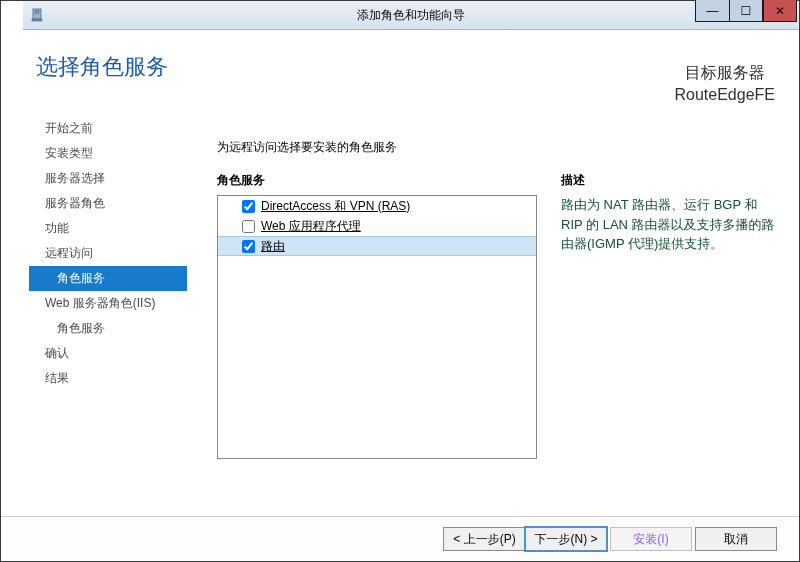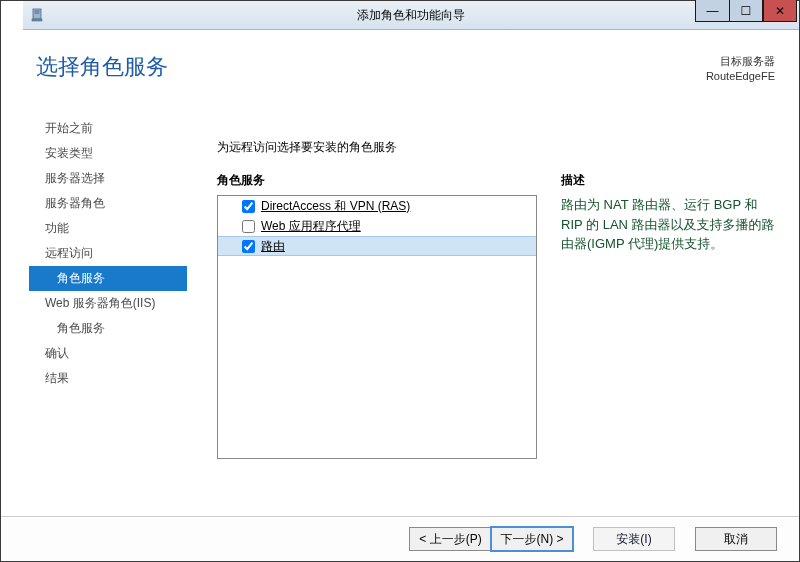--- a/index.html
+++ b/index.html
@@ -81,23 +81,23 @@
     left: 28px;
     top: 22px;
     font-size: 22px;
     color: #1e5ca8;
     font-weight: 400;
     margin-left: 7px;
   }
   .target-info {
     position: absolute;
     right: 24px;
-    top: 24px;
-    text-align: right;
-    font-size: 11px;
+    top: 32px;
+    text-align: center;
+    font-size: 16px;
     color: #323232;
     line-height: 1.4;
   }
 
   
   .sidebar {
     position: absolute;
     left: 28px;
     top: 86px;
     width: 158px;
@@ -174,21 +174,21 @@
   }
 
   
   .footer {
     height: 44px;
     border-top: 1px solid #ccc;
     display: flex;
     align-items: center;
     justify-content: flex-end;
     padding-right: 22px;
-    gap: 20px;
+    gap: 3px;
     background: #fdfdfd;
   }
   .btn {
     min-width: 82px;
     height: 24px;
     border: 1px solid #8a8a8a;
     background: #f0f0f0;
     font-size: 12px;
     color: #000;
     padding: 0 8px;
@@ -196,21 +196,21 @@
     align-items: center;
     justify-content: center;
     box-sizing: border-box;
   }
   .btn.default {
     outline: 1px solid #4a90d9;
     outline-offset: 0;
     border-color: #4a90d9;
   }
   .btn.disabled {
-    color: #0f172a;
+    color: #8b5cf6;
     border-color: #c0c0c0;
     background: #f4f4f4;
   }
   .btn-pair { display: flex; }
   .btn-pair .btn:first-child { border-right: none; }
 </style>
 </head>
 <body>
 
 <div class="window">

